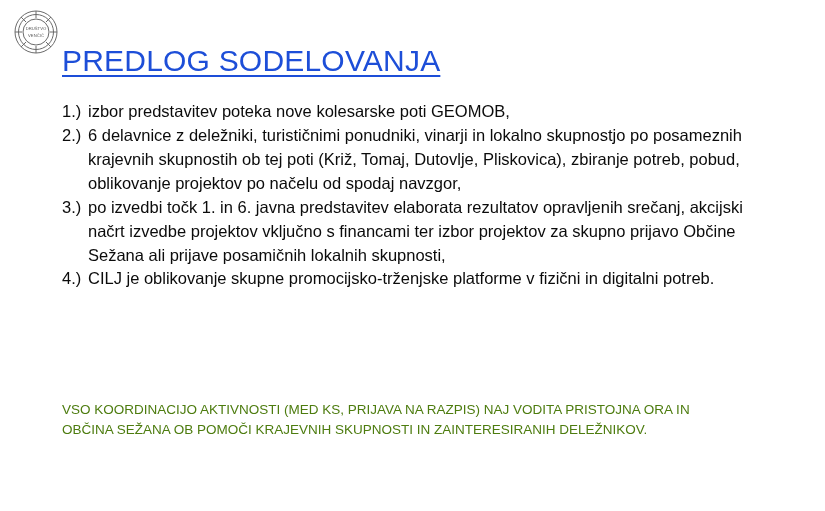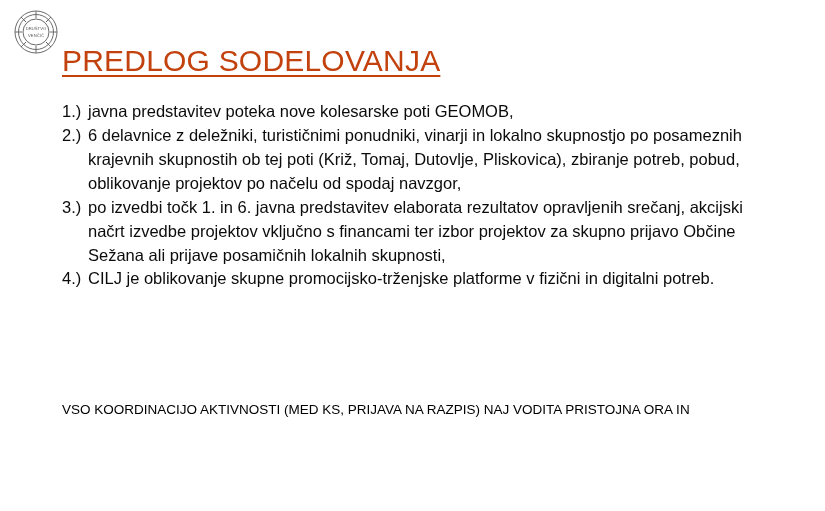--- a/index.html
+++ b/index.html
@@ -31,21 +31,21 @@
   }
   .logo svg { display: block; }
   
   .title {
     position: absolute;
     left: 62px;
     top: 44px;
     font-size: 30px;
     font-weight: 400;
     letter-spacing: 0.2px;
-    color: #c2410c;
+    color: #1d4ed8;
     text-decoration: underline;
     text-underline-offset: 4px;
     text-decoration-thickness: 1.5px;
     white-space: nowrap;
   }
   
   .body-list {
     position: absolute;
     left: 62px;
     top: 100px;
@@ -66,21 +66,21 @@
   }
   .item-text {
     flex: 1 1 auto;
   }
   
   .note {
     position: absolute;
     left: 62px;
     top: 400px;
     width: 700px;
-    color: #000000;
+    color: #4d7c0f;
     font-size: 13.5px;
     line-height: 1.5;
   }
   .note-line { display: block; white-space: nowrap; }
 </style>
 </head>
 <body>
 
 <div class="slide">
 
@@ -105,21 +105,21 @@
       <text x="24" y="29" font-size="4.2" text-anchor="middle" fill="#5a5a5a" font-family="Liberation Sans, sans-serif">VENČIČ</text>
     </svg>
   </div>
 
   <div class="title">PREDLOG SODELOVANJA</div>
 
   <div class="body-list">
 
     <div class="item">
       <span class="item-marker">1.)</span>
-      <span class="item-text">javna predstavitev poteka nove kolesarske poti GEOMOB,</span>
+      <span class="item-text">izbor predstavitev poteka nove kolesarske poti GEOMOB,</span>
     </div>
 
     <div class="item">
       <span class="item-marker">2.)</span>
       <span class="item-text">6 delavnice z deležniki, turističnimi ponudniki, vinarji in lokalno skupnostjo po posameznih krajevnih skupnostih ob tej poti (Križ, Tomaj, Dutovlje, Pliskovica), zbiranje potreb, pobud, oblikovanje projektov po načelu od spodaj navzgor,</span>
     </div>
 
     <div class="item">
       <span class="item-marker">3.)</span>
       <span class="item-text">po izvedbi točk 1. in 6. javna predstavitev elaborata rezultatov opravljenih srečanj, akcijski načrt izvedbe projektov vključno s financami ter izbor projektov za skupno prijavo Občine Sežana ali prijave posamičnih lokalnih skupnosti,</span>
@@ -127,15 +127,16 @@
 
     <div class="item">
       <span class="item-marker">4.)</span>
       <span class="item-text">CILJ je oblikovanje skupne promocijsko-trženjske platforme v fizični in digitalni potreb.</span>
     </div>
 
   </div>
 
   <div class="note">
     <span class="note-line">VSO KOORDINACIJO AKTIVNOSTI (MED KS, PRIJAVA NA RAZPIS) NAJ VODITA PRISTOJNA ORA IN</span>
+    <span class="note-line">OBČINA SEŽANA OB POMOČI KRAJEVNIH SKUPNOSTI IN ZAINTERESIRANIH DELEŽNIKOV.</span>
   </div>
 
 </div>
 
 </body></html>

